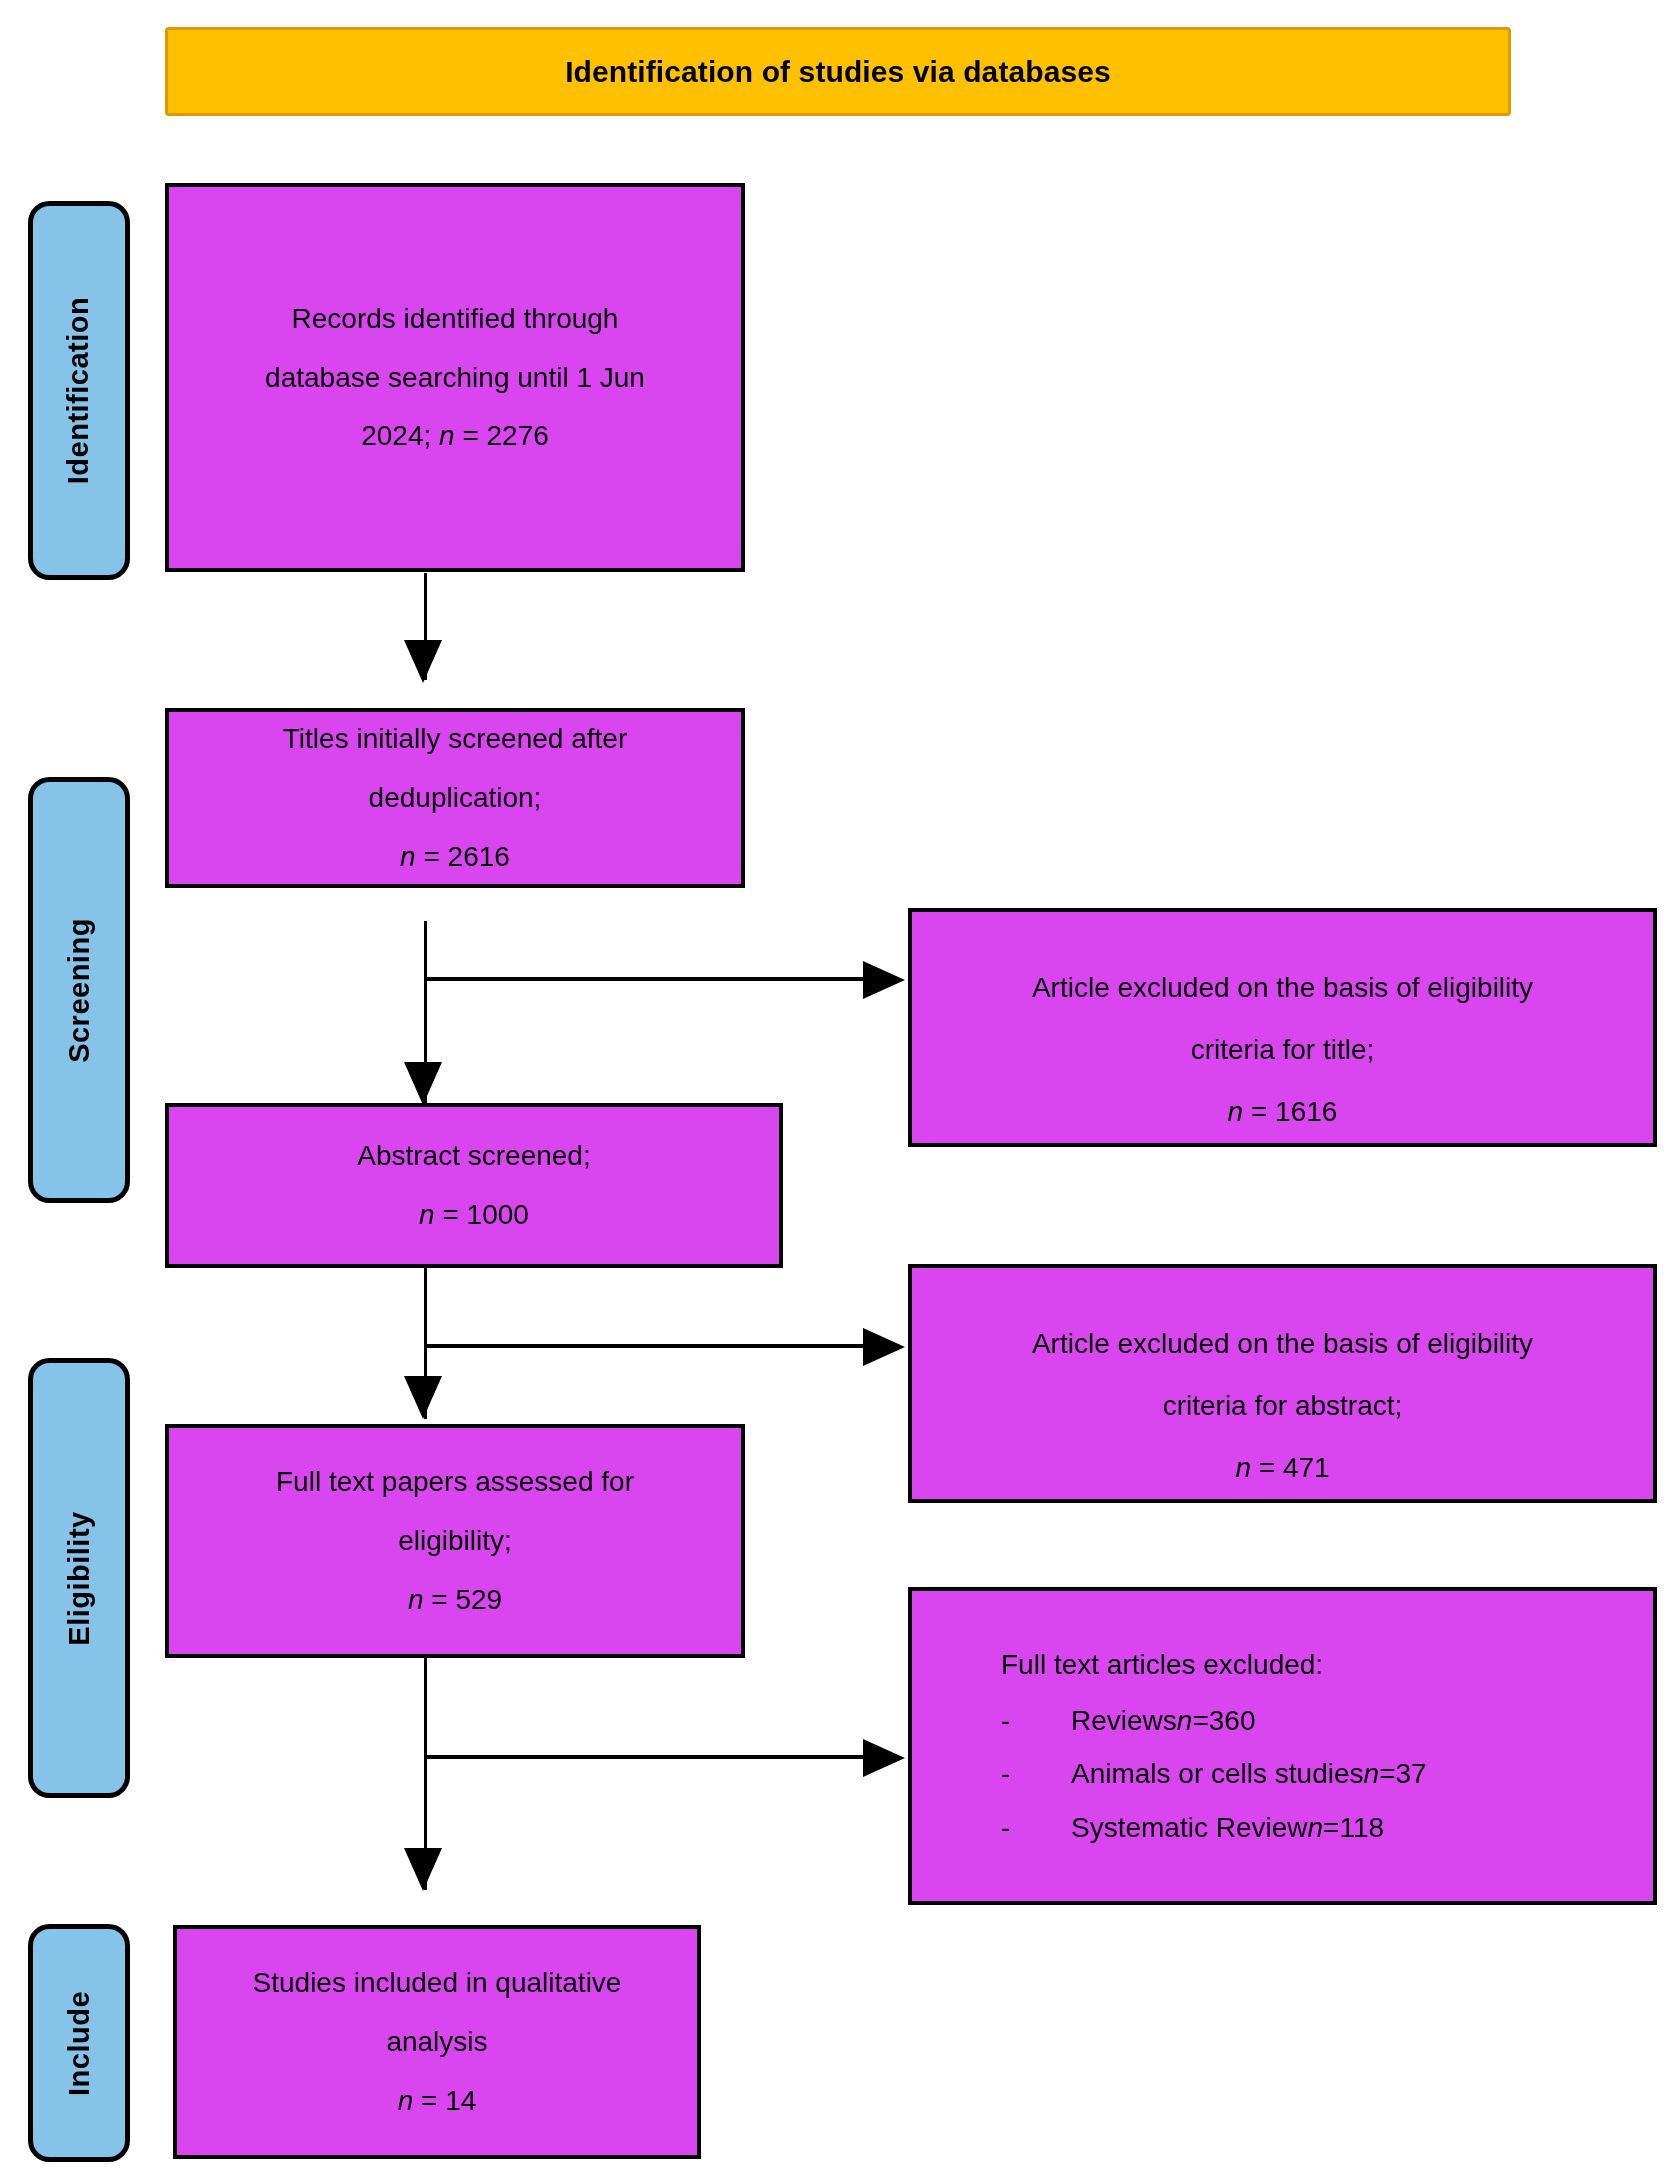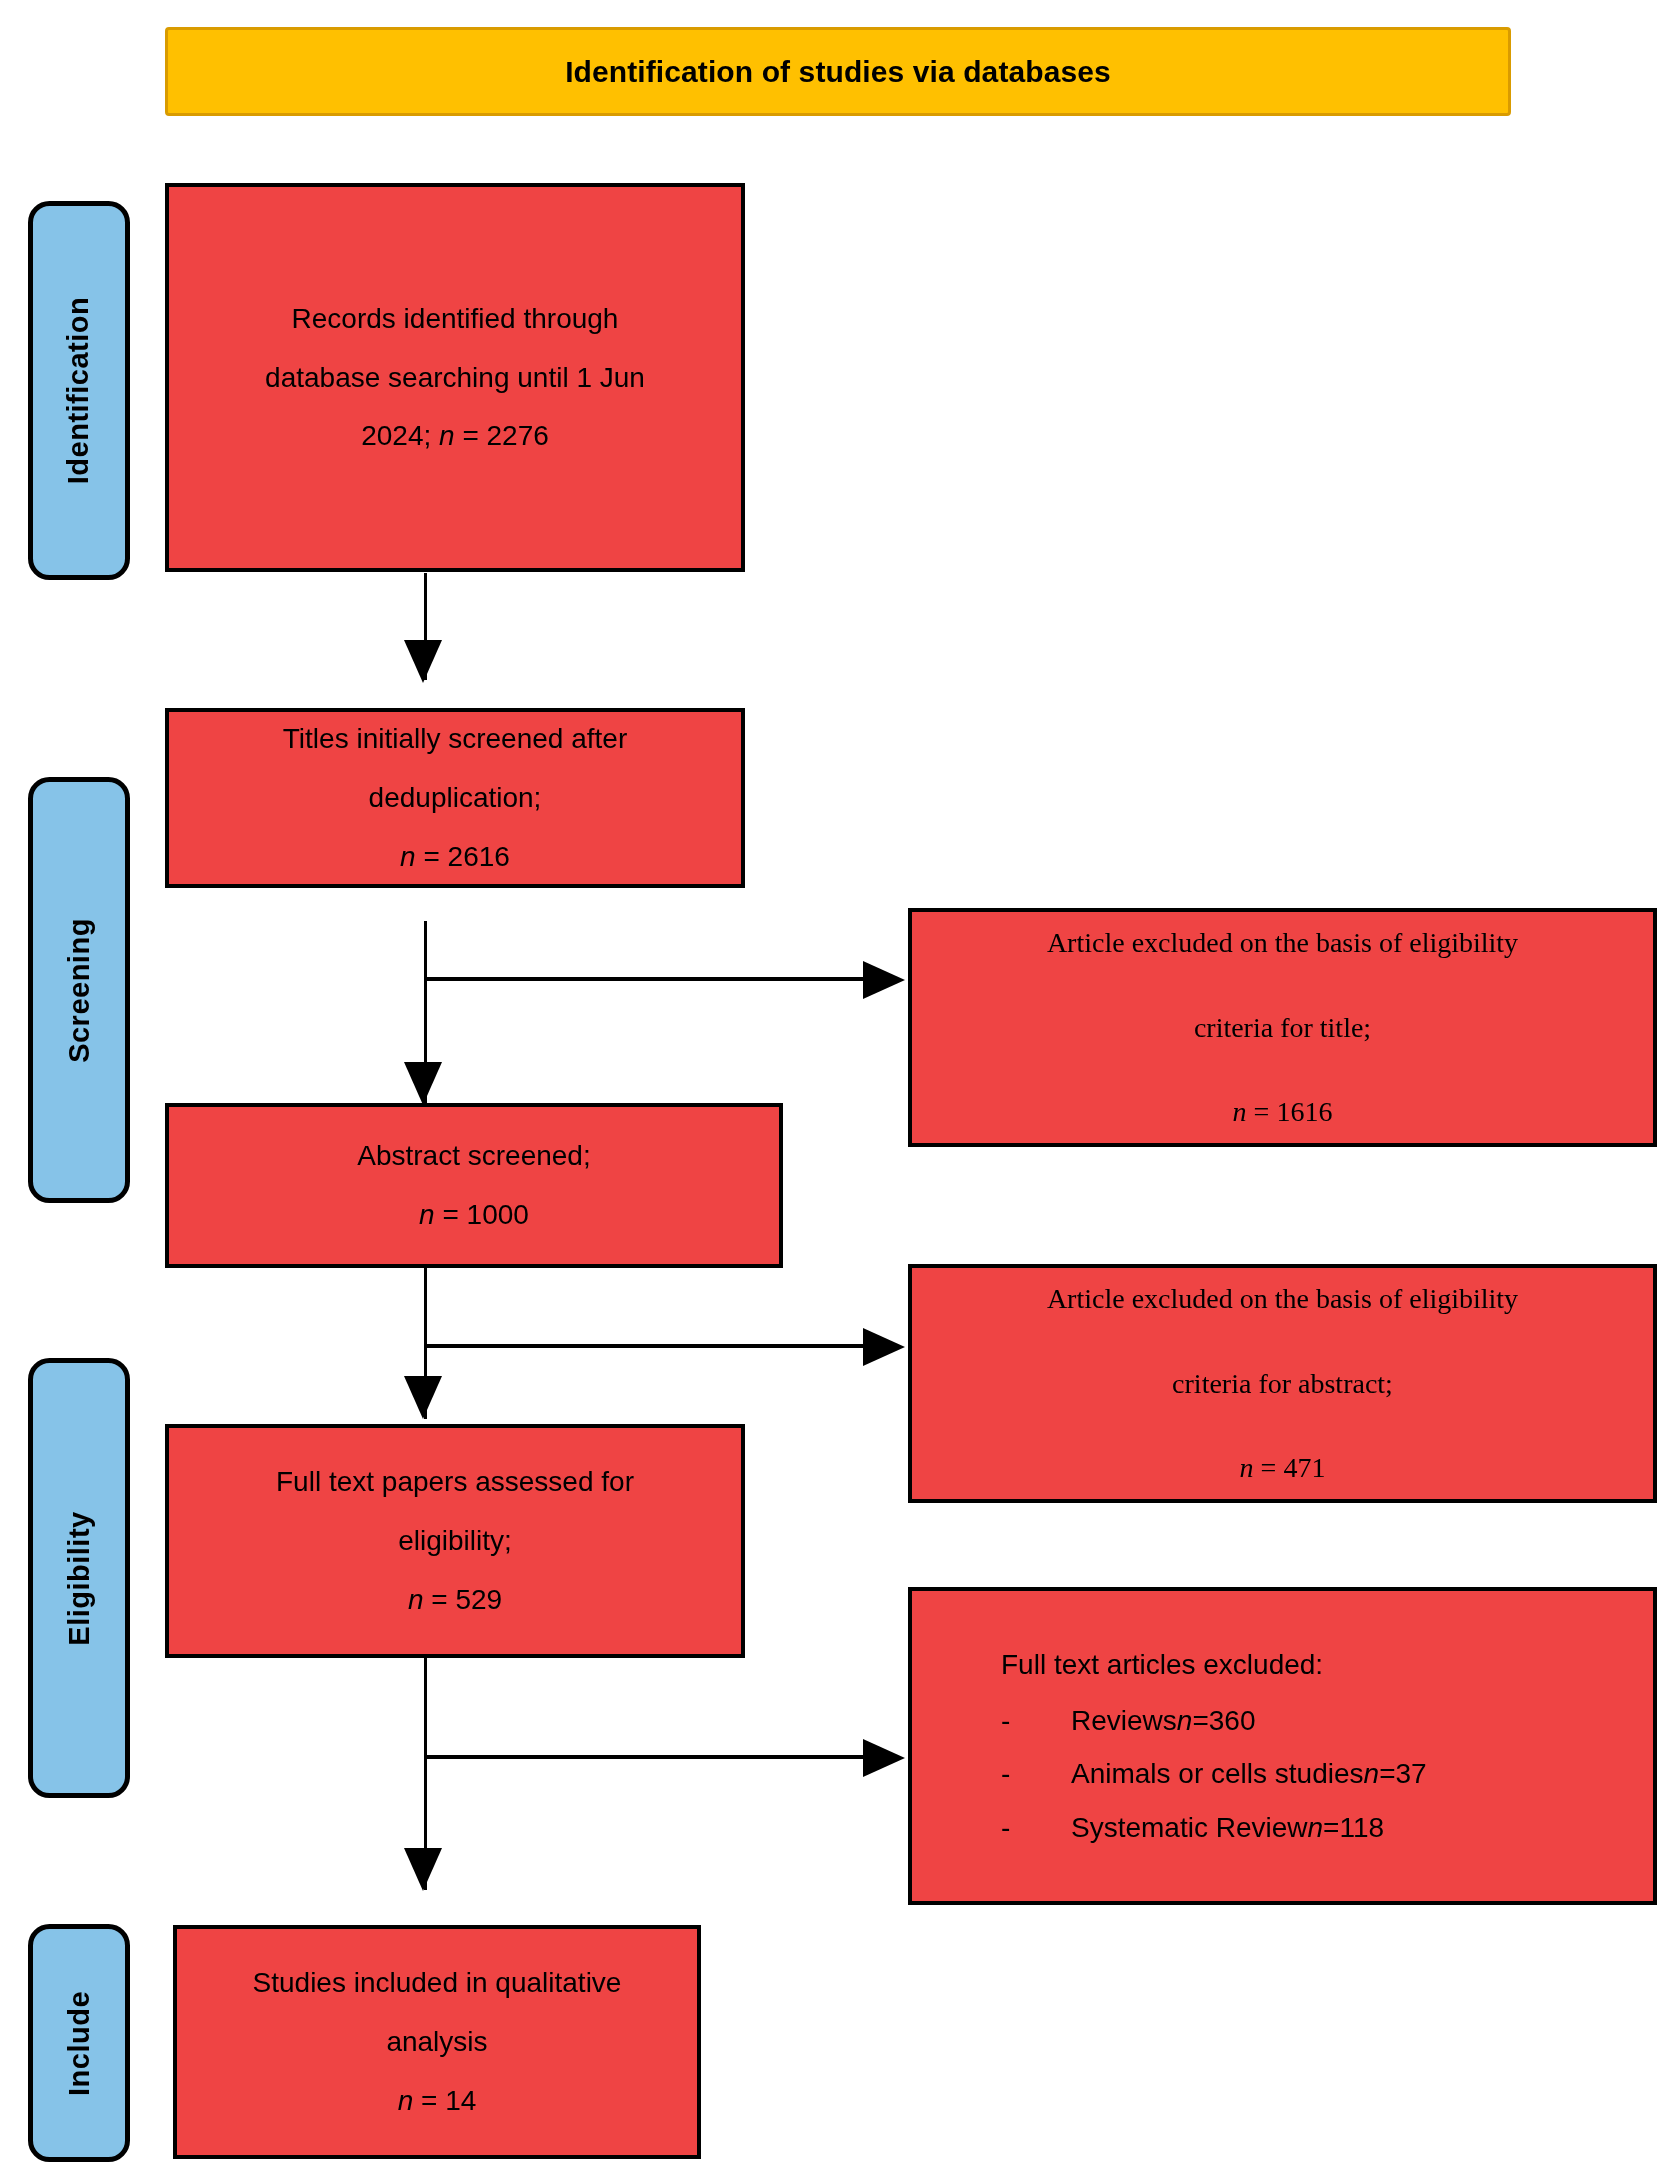--- a/index.html
+++ b/index.html
@@ -56,42 +56,41 @@
     white-space: nowrap;
     font-size: 29px;
     font-weight: bold;
     color: #000000;
     letter-spacing: 0.5px;
   }
 
   
   .box {
     position: absolute;
-    background: #ef4444;
+    background: #d946ef;
     border: 4.2px solid #000000;
     box-sizing: border-box;
     display: flex;
     flex-direction: column;
     align-items: center;
     justify-content: center;
   }
   .box-line {
     font-size: 28px;
     color: #000000;
     line-height: 1.0;
     text-align: center;
     white-space: nowrap;
     margin: 14px 0;
   }
   .box.left-col .box-line { margin: 15.4px 0; }
 
   
   .box.excl {
-    justify-content: space-between;
-    font-family: Liberation Serif, serif;
+    justify-content: flex-end;
   }
   .box.excl .box-line { margin: 17px 0; }
 
   
   .box.excl-list {
     align-items: flex-start;
     justify-content: center;
     padding-left: 89px;
   }
   .excl-title {

